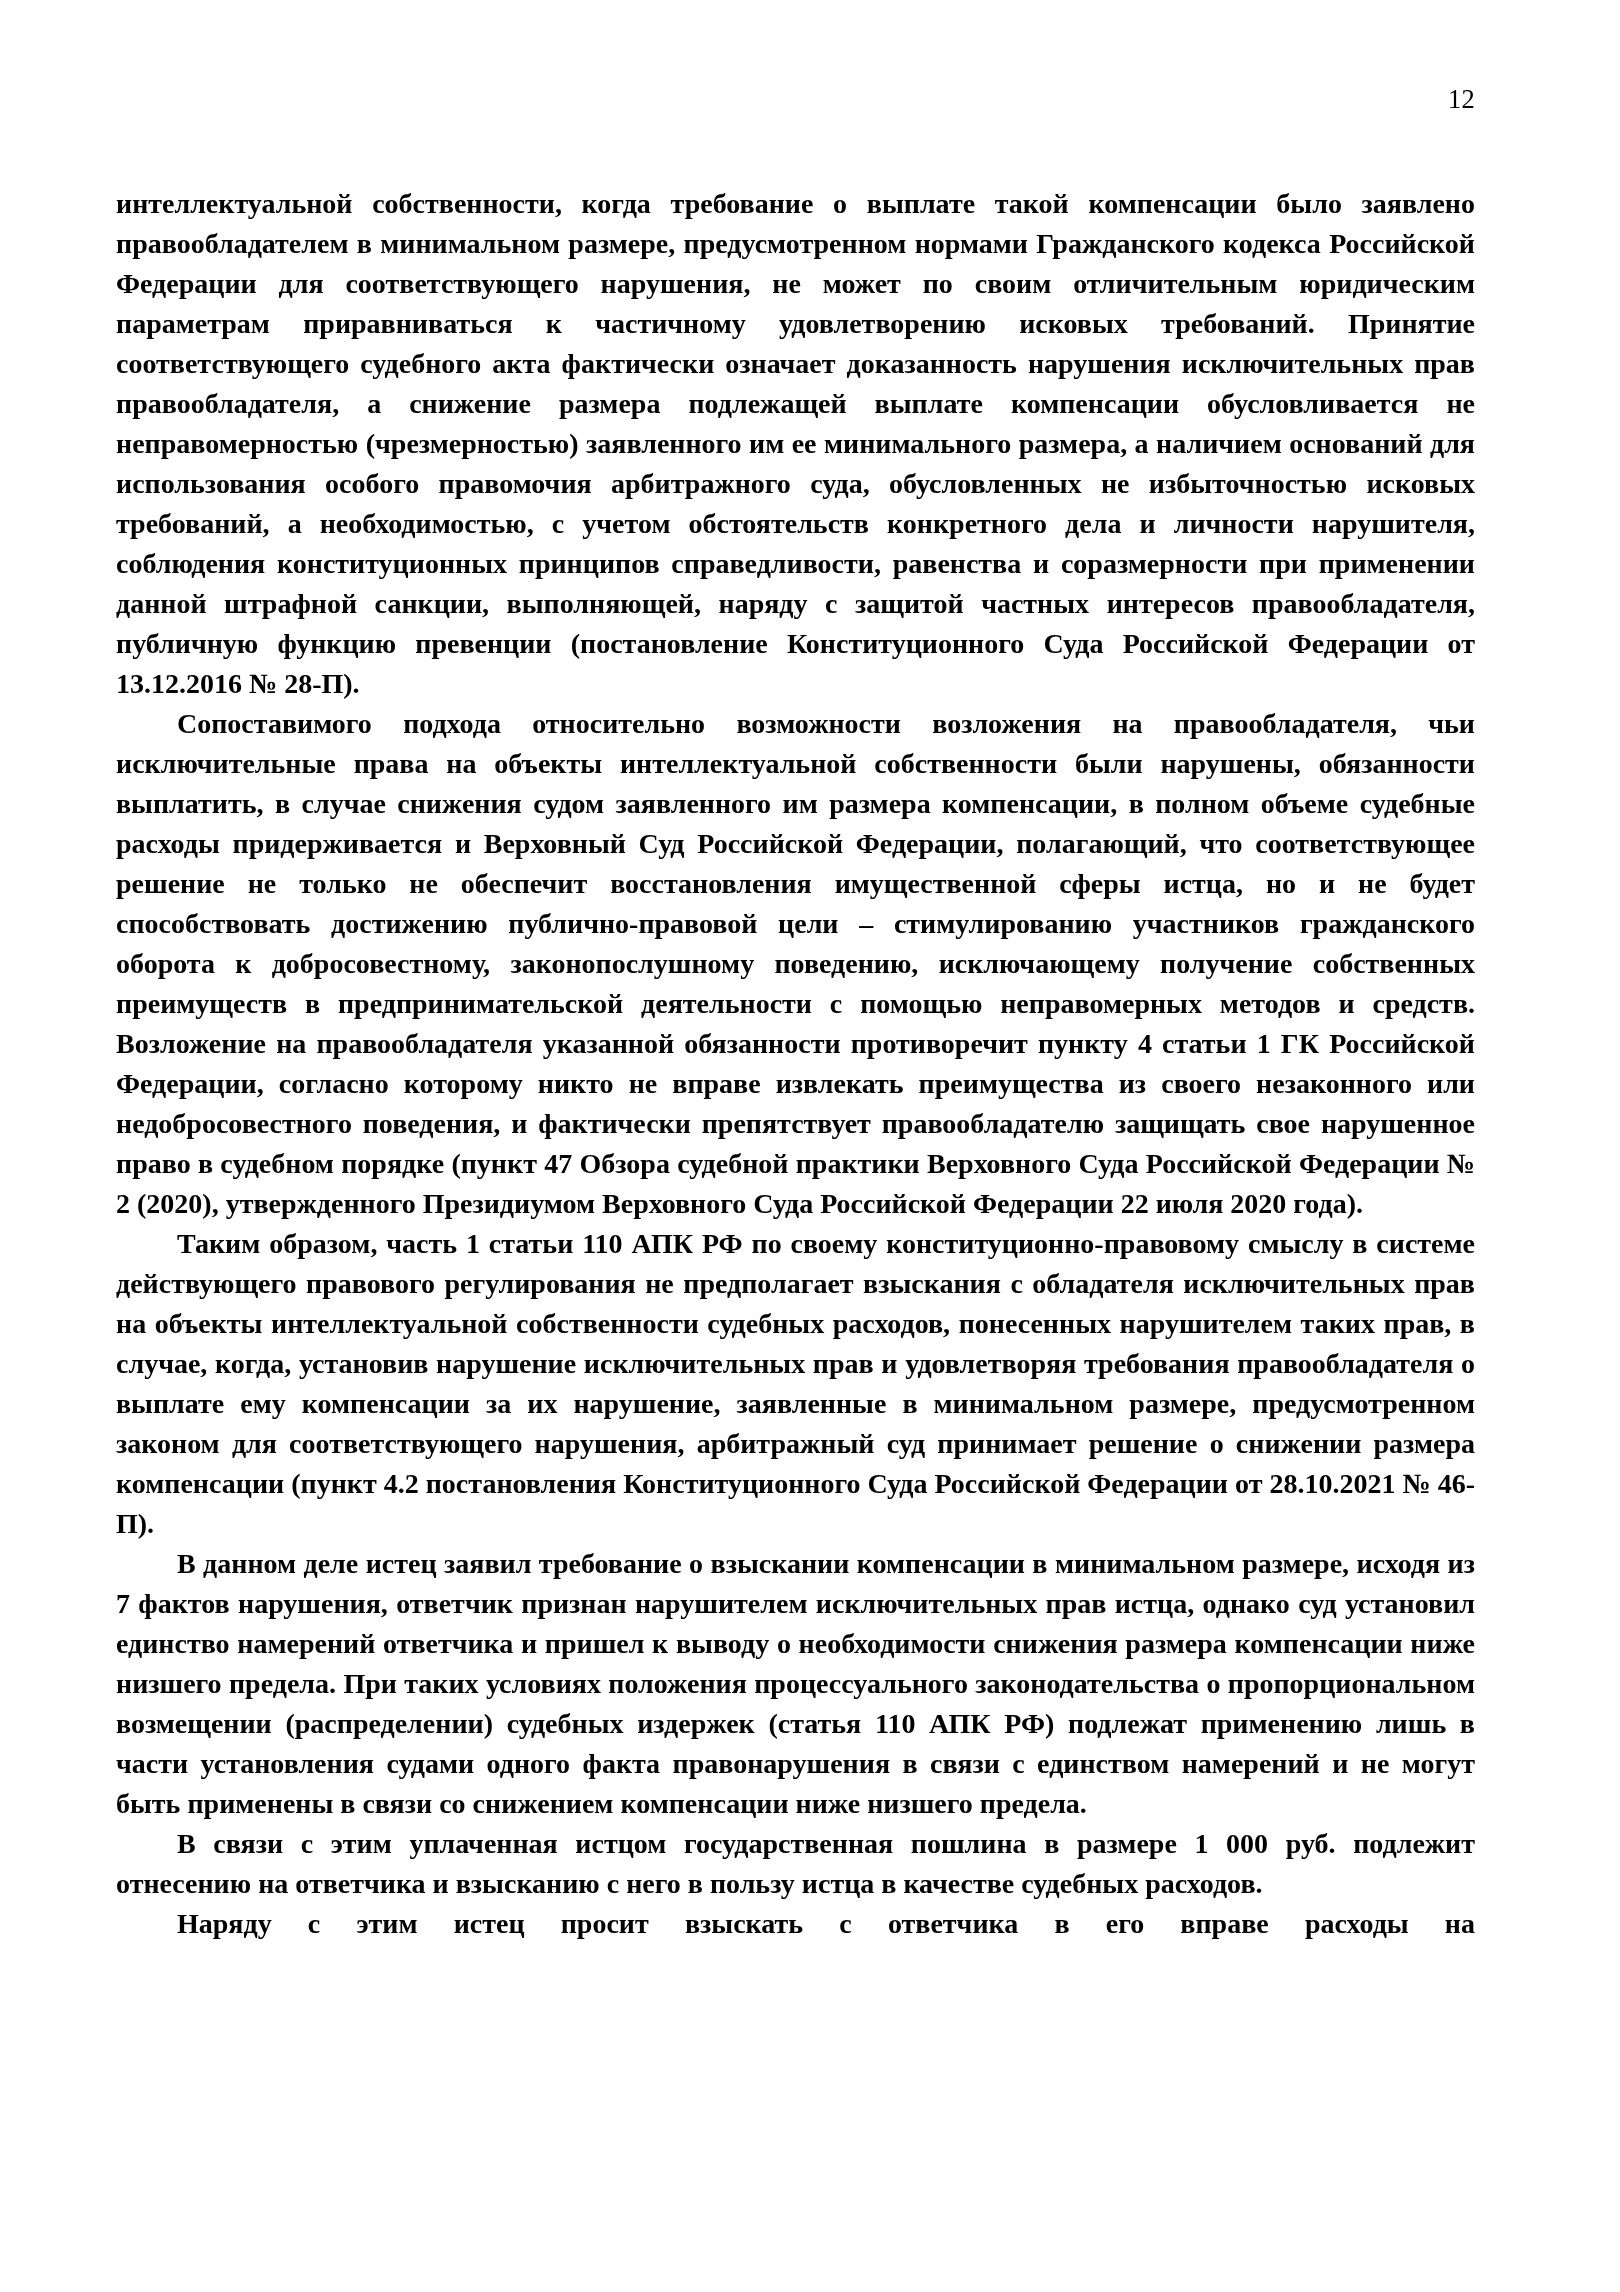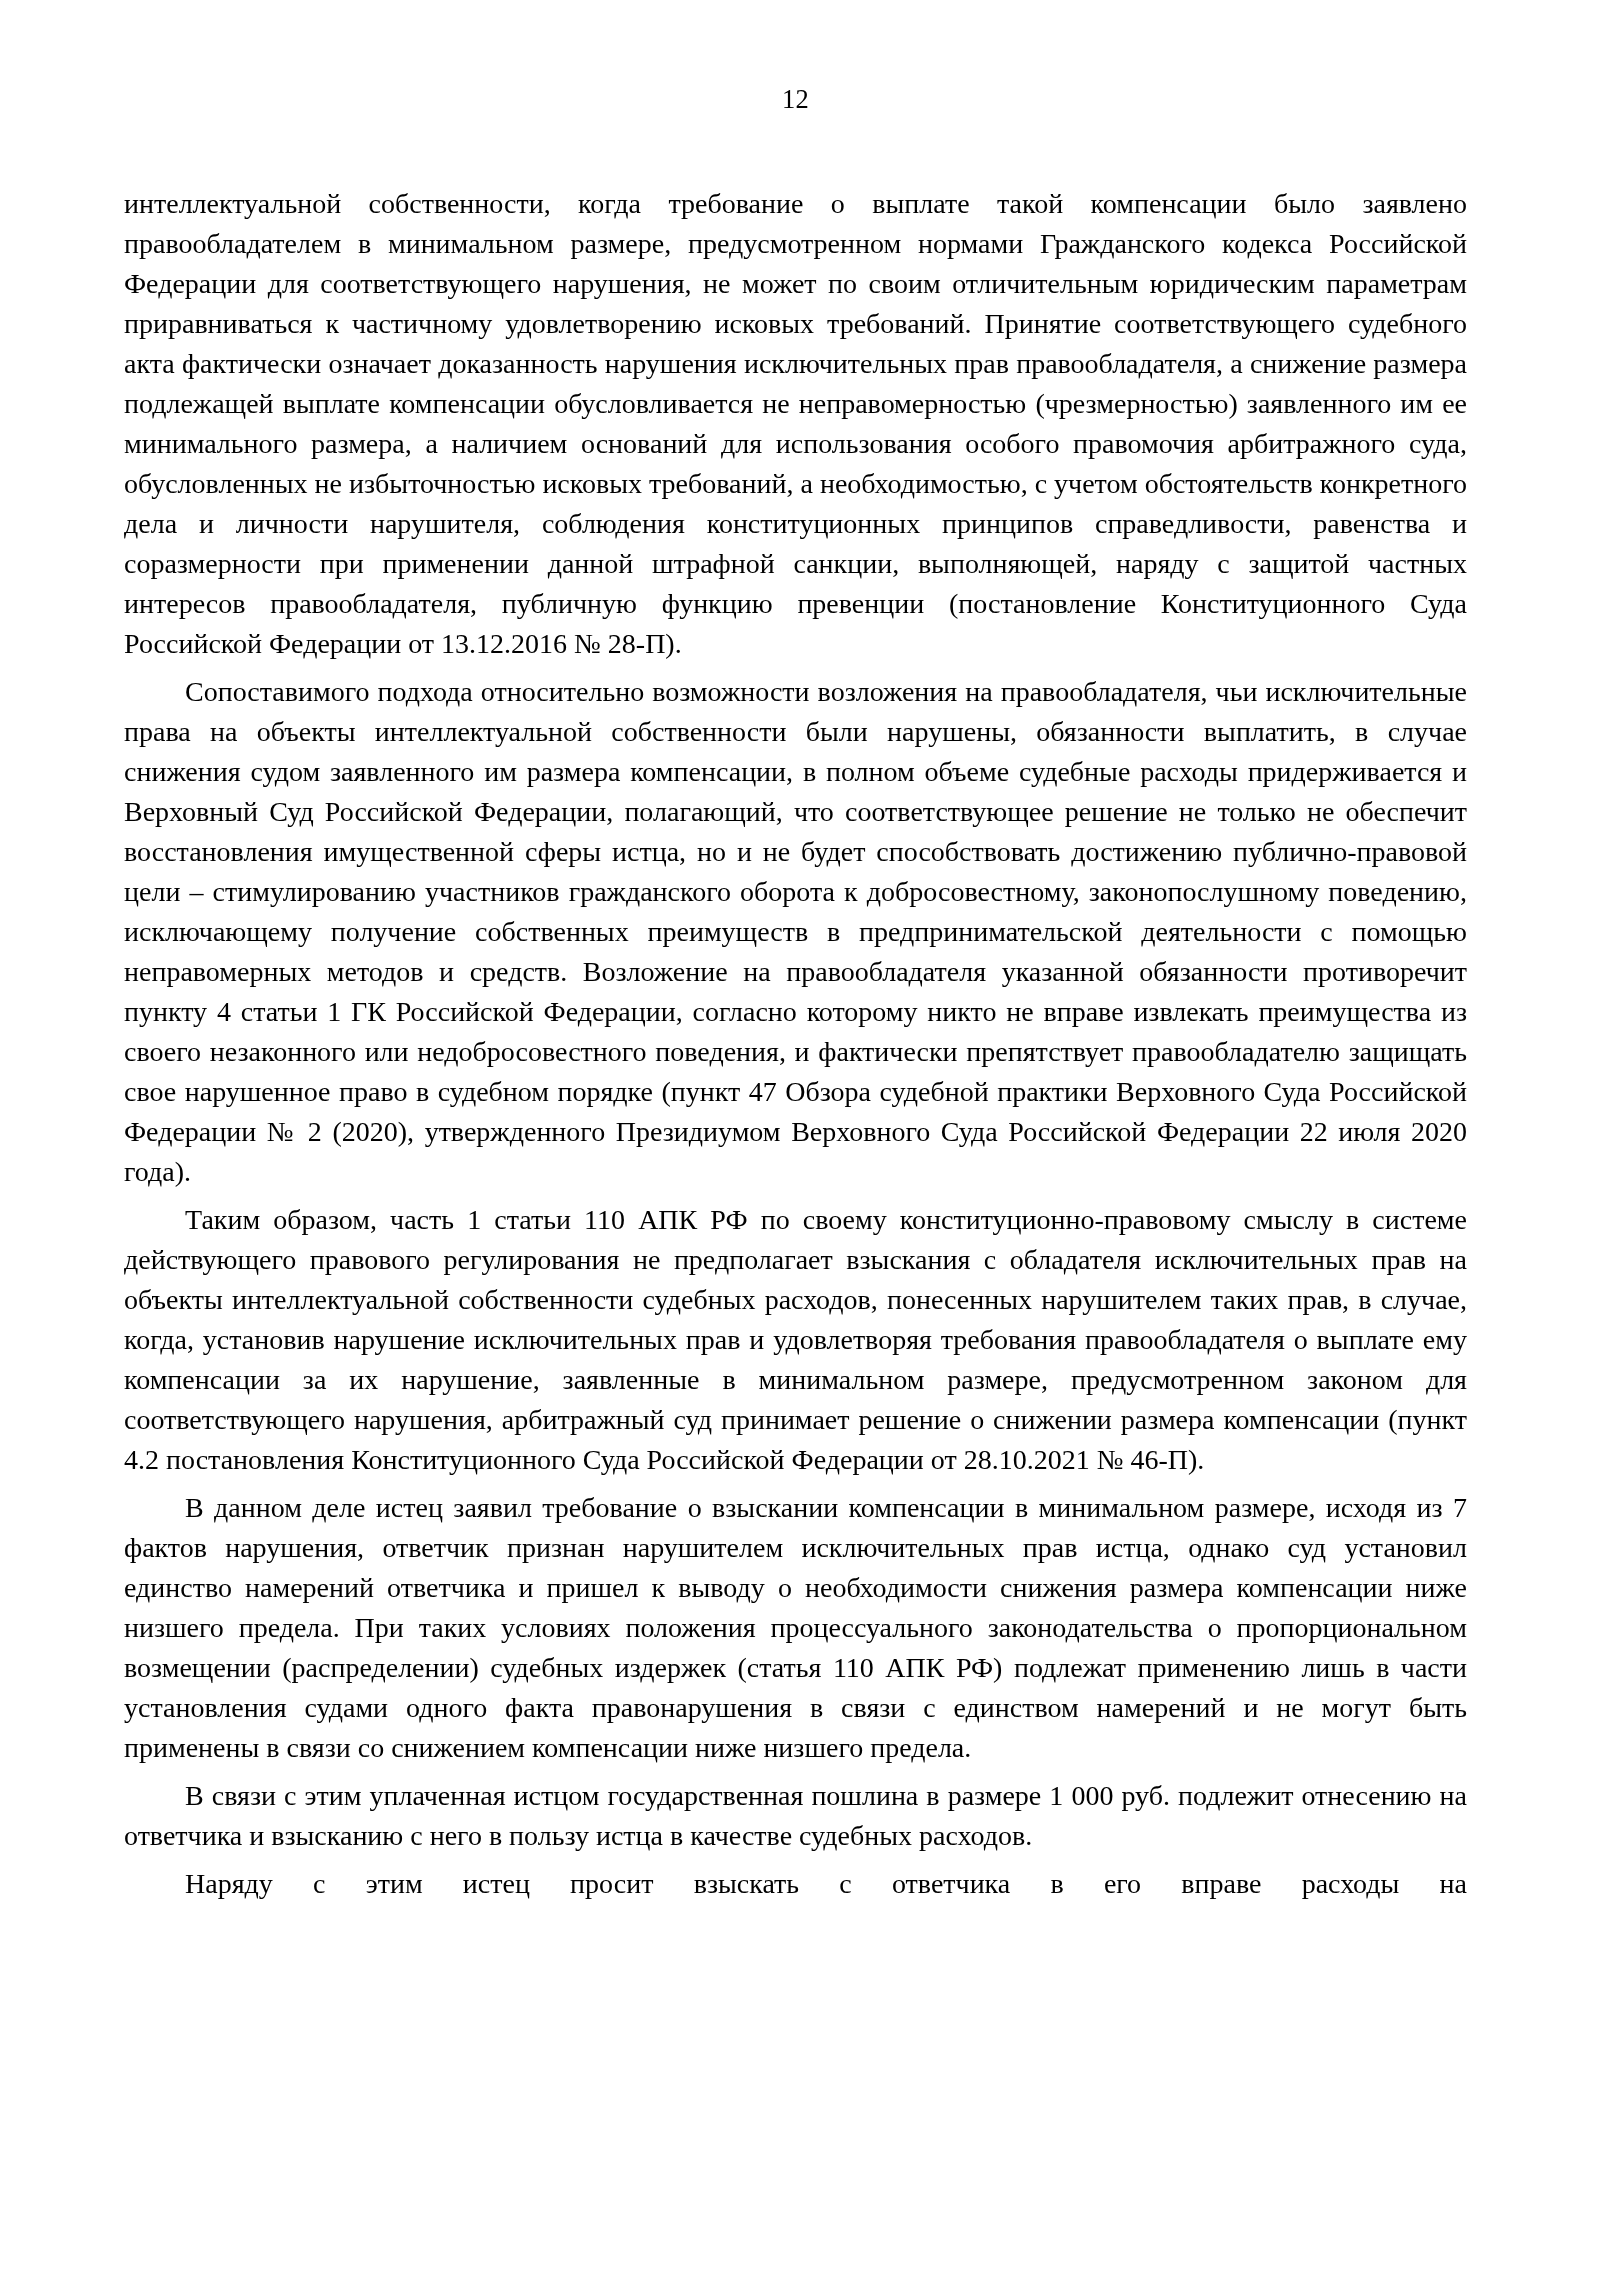--- a/index.html
+++ b/index.html
@@ -16,37 +16,38 @@
     overflow: hidden;
   }
   .page {
     box-sizing: border-box;
     width: 1620px;
     height: 2293px;
     padding: 86px 145px 0 116px;
     position: relative;
   }
   .page-number {
-    text-align: center;
+    text-align: right;
     font-size: 26.5px;
     line-height: 1;
     margin: 0 0 71px 0;
     letter-spacing: 0.2px;
   }
   .body-text {
     font-size: 28px;
     line-height: 40px;
     text-align: justify;
     text-justify: inter-word;
     hyphens: none;
   }
   .body-text p {
-    margin: 8px;
+    margin: 0;
     text-align: justify;
     text-align-last: left;
+    font-weight: bold;
   }
   .body-text p.indent {
     text-indent: 61px;
   }
   .body-text p.last-justify {
     text-align: justify;
     text-align-last: justify;
   }
 </style>
 </head>

